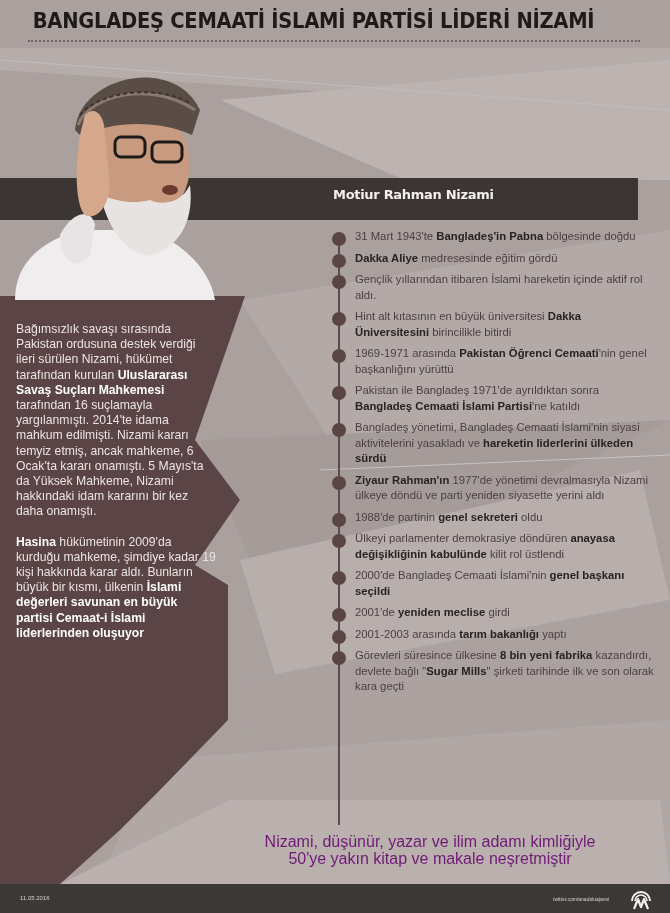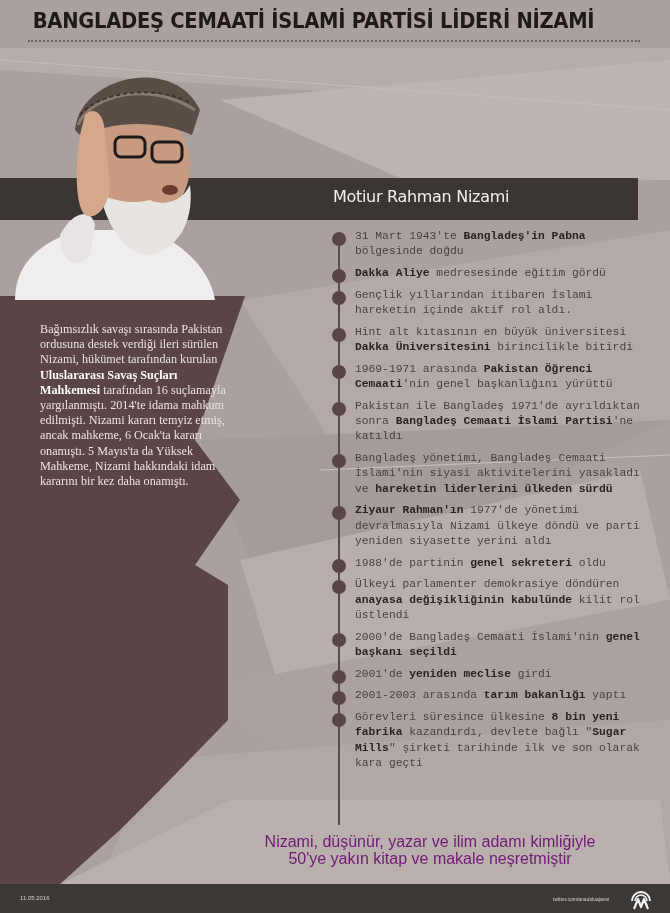--- a/index.html
+++ b/index.html
@@ -26,36 +26,36 @@
   .title-rule {
     position: absolute; left: 28px; top: 40px; width: 612px; height: 0;
     border-top: 2px dotted #6e6262;
   }
   .name-band {
     position: absolute; left: 0; top: 178px; width: 638px; height: 42px;
     background: #3b3533; z-index: 1;
   }
   .name-title {
     position: absolute; left: 333px; top: 187px; z-index: 3;
-    font-family: "DejaVu Sans", sans-serif; font-weight: normal;
-    font-size: 16px; color: #f4efee; letter-spacing: -0.3px;
+    font-family: "DejaVu Sans", sans-serif; font-weight: bold;
+    font-size: 13px; color: #f4efee; letter-spacing: -0.3px;
   }
   .portrait { position: absolute; left: 0; top: 55px; width: 225px; height: 245px; z-index: 2; }
   .left-panel { position: absolute; left: 0; top: 0; z-index: 2; }
   .left-text {
-    position: absolute; left: 40px; top: 322px; width: 200px; z-index: 3;
-    color: #ece4e2; font-size: 12.2px; line-height: 15.2px; font-family: Liberation Serif, serif;
+    position: absolute; left: 16px; top: 322px; width: 200px; z-index: 3;
+    color: #ece4e2; font-size: 12.2px; line-height: 15.2px;
   }
   .left-text p { margin-bottom: 15px; }
   .left-text b { color: #ffffff; }
   .timeline { position: absolute; left: 325px; top: 229px; width: 330px; z-index: 3; }
   .tl-line {
     position: absolute; left: 13px; top: 4px; width: 2px; height: 592px; background: #5a4c4c;
   }
-  .tl-item { position: relative; padding-left: 30px; margin-bottom: 6.2px; font-size: 11.3px; line-height: 15.4px; color: #4b4040; font-family: Liberation Mono, monospace; }
+  .tl-item { position: relative; padding-left: 30px; margin-bottom: 6.2px; font-size: 11.3px; line-height: 15.4px; color: #4b4040; }
   .tl-item b { color: #2a2222; }
   .tl-dot {
     position: absolute; left: 7px; top: 3px; width: 14px; height: 14px; border-radius: 50%; background: #5a4545;
   }
   .closing {
     position: absolute; left: 210px; top: 833px; width: 440px; z-index: 3;
     text-align: center; font-size: 16px; line-height: 17px; color: #701a75;
   }
   .footer {
     position: absolute; left: 0; top: 884px; width: 670px; height: 29px; background: #3b3836; z-index: 4;
@@ -104,20 +104,23 @@
   <rect x="115" y="82" width="30" height="20" rx="6" fill="none" stroke="#1e1a1a" stroke-width="3"></rect>
   <rect x="152" y="87" width="30" height="20" rx="6" fill="none" stroke="#1e1a1a" stroke-width="3"></rect>
   <path d="M85,60 C95,50 105,60 105,80 L110,130 C108,155 95,165 85,160 C75,150 75,110 80,80 Z" fill="#d5a88c"></path>
   <ellipse cx="170" cy="135" rx="8" ry="5" fill="#6b3b30"></ellipse>
 </svg>
 
 <div class="left-text">
   <p>
     <span>Bağımsızlık savaşı sırasında Pakistan ordusuna destek verdiği ileri sürülen Nizami, hükümet tarafından kurulan </span><b>Uluslararası Savaş Suçları Mahkemesi</b><span> tarafından 16 suçlamayla yargılanmıştı. 2014'te idama mahkum edilmişti. Nizami kararı temyiz etmiş, ancak mahkeme, 6 Ocak'ta kararı onamıştı. 5 Mayıs'ta da Yüksek Mahkeme, Nizami hakkındaki idam kararını bir kez daha onamıştı.</span>
   </p>
+  <p>
+    <b>Hasina</b><span> hükümetinin 2009'da kurduğu mahkeme, şimdiye kadar 19 kişi hakkında karar aldı. Bunların büyük bir kısmı, ülkenin </span><b>İslami değerleri savunan en büyük partisi Cemaat-i İslami liderlerinden oluşuyor</b>
+  </p>
 </div>
 
 <div class="timeline">
   <div class="tl-line"></div>
   <div class="tl-item"><span class="tl-dot"></span><span>31 Mart 1943'te </span><b>Bangladeş'in Pabna</b><span> bölgesinde doğdu</span></div>
   <div class="tl-item"><span class="tl-dot"></span><b>Dakka Aliye</b><span> medresesinde eğitim gördü</span></div>
   <div class="tl-item"><span class="tl-dot"></span><span>Gençlik yıllarından itibaren İslami hareketin içinde aktif rol aldı.</span></div>
   <div class="tl-item"><span class="tl-dot"></span><span>Hint alt kıtasının en büyük üniversitesi </span><b>Dakka Üniversitesini</b><span> birincilikle bitirdi</span></div>
   <div class="tl-item"><span class="tl-dot"></span><span>1969-1971 arasında </span><b>Pakistan Öğrenci Cemaati</b><span>'nin genel başkanlığını yürüttü</span></div>
   <div class="tl-item"><span class="tl-dot"></span><span>Pakistan ile Bangladeş 1971'de ayrıldıktan sonra </span><b>Bangladeş Cemaati İslami Partisi</b><span>'ne katıldı</span></div>

